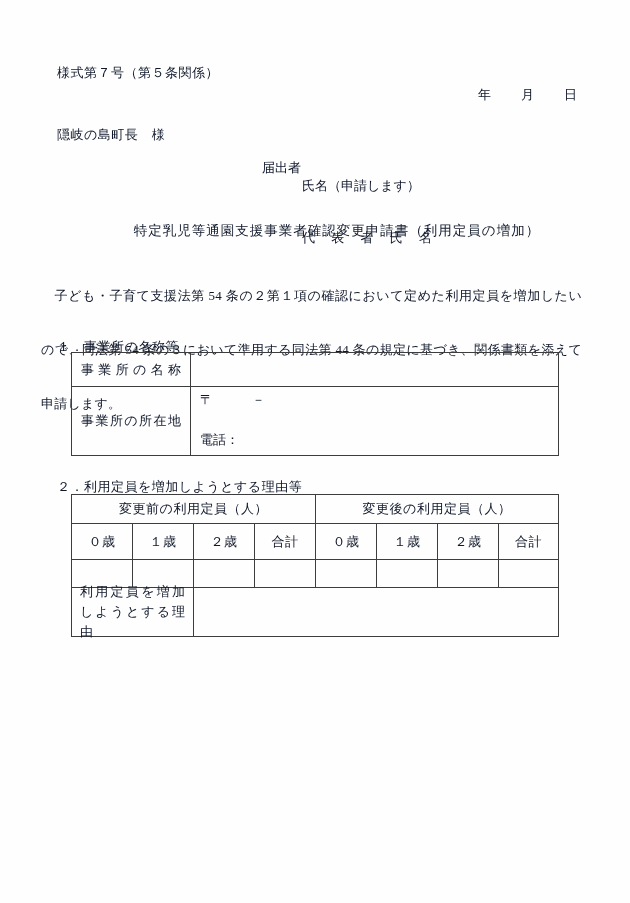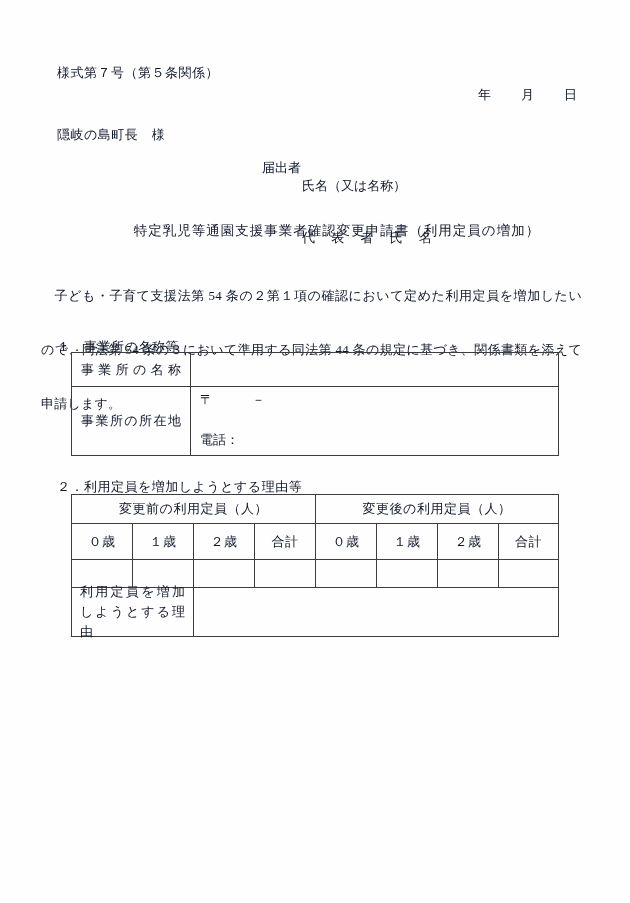--- a/index.html
+++ b/index.html
@@ -97,21 +97,21 @@
     <span>年</span>
     <span>月</span>
     <span>日</span>
   </div>
 
   <div class="abs recipient">隠岐の島町長　様</div>
 
   <div class="abs declarant-label">届出者</div>
 
   <div class="abs declarant-block">
-    <div class="line">氏名（又は名称）</div>
+    <div class="line">氏名（申請します）</div>
     <div class="line jl">代表者氏名</div>
   </div>
 
   <div class="abs doc-title">特定乳児等通園支援事業者確認変更申請書（利用定員の増加）</div>
 
   <div class="abs body-par">
     <div class="bl just">　子ども・子育て支援法第 54 条の２第１項の確認において定めた利用定員を増加したい</div>
     <div class="bl just">ので、同法第 54 条の３において準用する同法第 44 条の規定に基づき、関係書類を添えて</div>
     <div class="bl">申請します。</div>
   </div>

